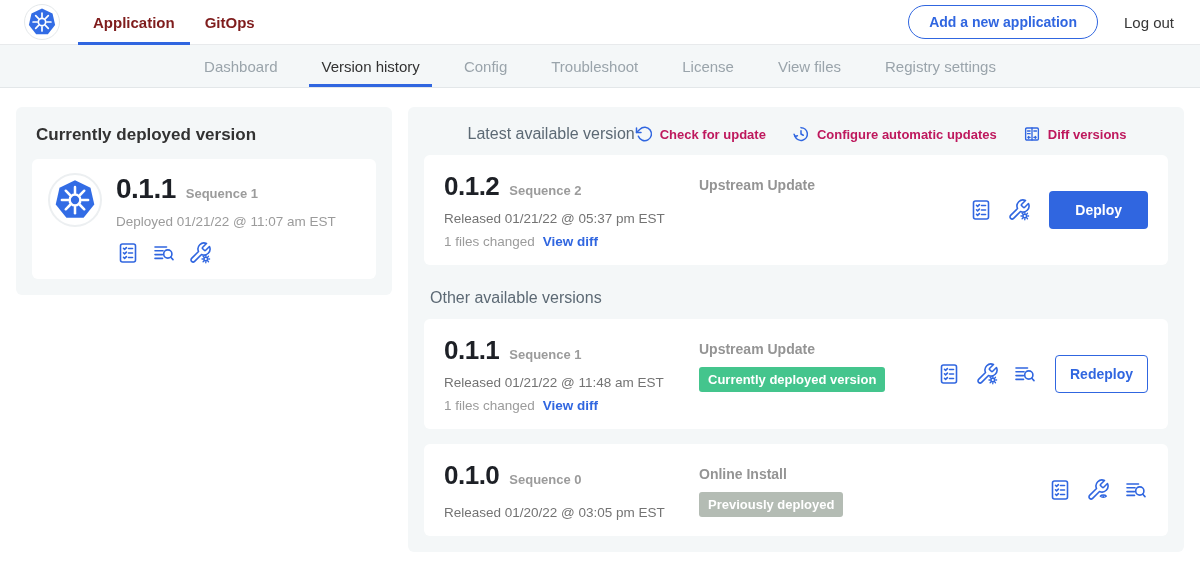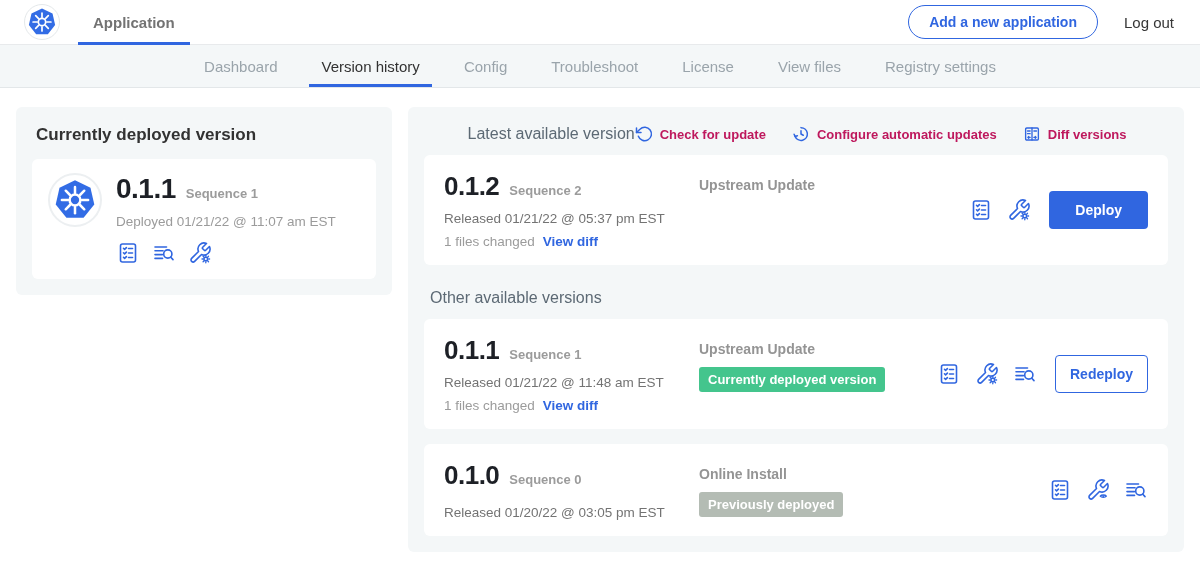--- a/index.html
+++ b/index.html
@@ -2,21 +2,21 @@
 <html><head>
 <meta charset="utf-8">
 <style>
   * { margin:0; padding:0; box-sizing:border-box; }
   html,body { background:#fff; }
   body { font-family:"Liberation Sans", sans-serif; width:1200px; height:564px; overflow:hidden; color:#323232; }
 
   
   .topbar { height:45px; background:#fff; border-bottom:1px solid #e8eaec; display:flex; align-items:stretch; padding:0 16px; }
   .logo-wrap { align-self:center; width:36px; height:36px; border-radius:50%; background:#fff; border:1px solid #e4e8ea; display:flex; align-items:center; justify-content:center; margin:0 18px 0 8px; }
-  .top-tab { display:flex; align-items:center; padding:0 15px; font-size:15px; font-weight:700; color:#737373; position:relative; cursor:pointer;text-align:center; }
+  .top-tab { display:flex; align-items:center; padding:0 15px; font-size:15px; font-weight:700; color:#7f1d1d; position:relative; cursor:pointer;text-align:center; }
   .top-tab.active::after { content:""; position:absolute; left:0; right:0; bottom:-1px; height:3px; background:#3066e0; }
   .top-spacer { flex:1; }
   .pill-btn { align-self:center; border:1px solid #3066e0; color:#3066e0; background:#fff; border-radius:18px; padding:8px 20px; font-size:14px; font-weight:700; margin-right:26px; cursor:pointer; font-family:inherit; }
   .logout { align-self:center; font-size:15px; color:#363636; margin-right:10px; cursor:pointer; }
 
   
   .subnav { height:43px; background:#f4f7f8; border-bottom:1px solid #e3e7e9; display:flex; justify-content:center; align-items:stretch; }
   .sub-tab { display:flex; align-items:center; padding:0 22px; font-size:15px; font-weight:500; color:#9aa4ab; position:relative; cursor:pointer; }
   .sub-tab.active { color:#323232; font-weight:400;text-align:right; }
   .sub-tab.active::after { content:""; position:absolute; left:10px; right:10px; bottom:0; height:3px; background:#3066e0; }
@@ -78,20 +78,21 @@
         <line x1="12" y1="15.4" x2="12" y2="18.3"></line>
           <line x1="9.6" y1="14.4" x2="7.55" y2="16.45"></line>
         <line x1="8.6" y1="12" x2="5.7" y2="12"></line>
           <line x1="9.6" y1="9.6" x2="7.55" y2="7.55"></line>
         <line x1="12" y1="8.6" x2="12" y2="5.7"></line>
           <line x1="14.4" y1="9.6" x2="16.45" y2="7.55"></line>
       </g>
     </svg>
   </div>
   <div class="top-tab active">Application</div>
+  <div class="top-tab">GitOps</div>
   <div class="top-spacer"></div>
   <button class="pill-btn">Add a new application</button>
   <div class="logout">Log out</div>
 </header>
 
 <nav class="subnav">
   <div class="sub-tab">Dashboard</div>
   <div class="sub-tab active">Version history</div>
   <div class="sub-tab">Config</div>
   <div class="sub-tab">Troubleshoot</div>

